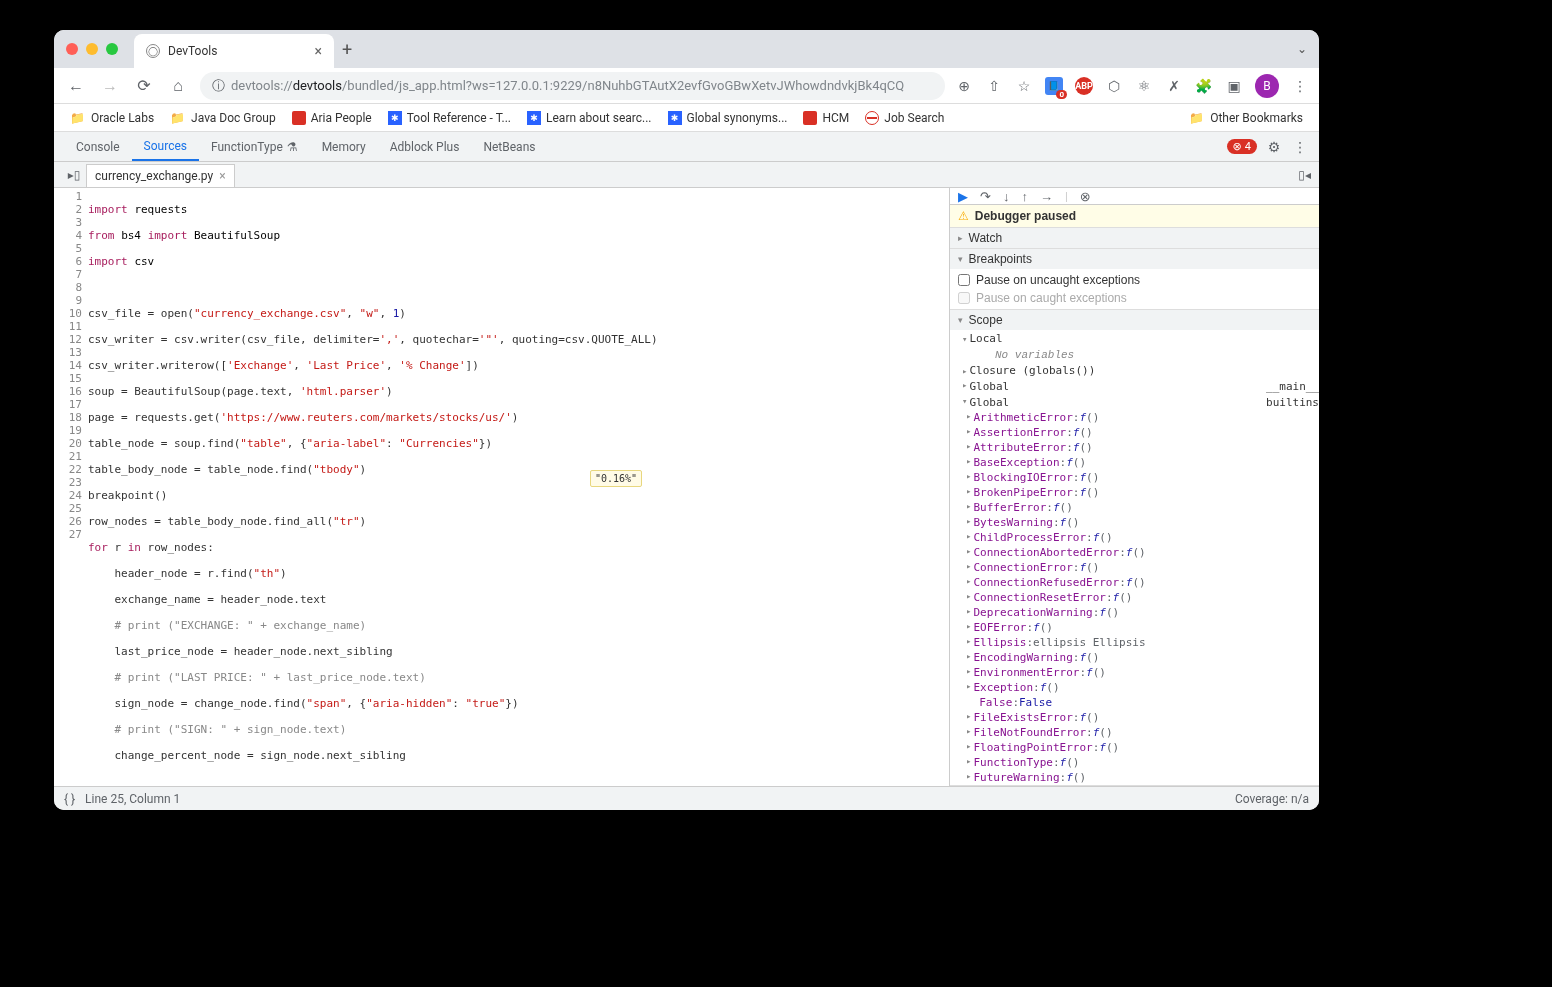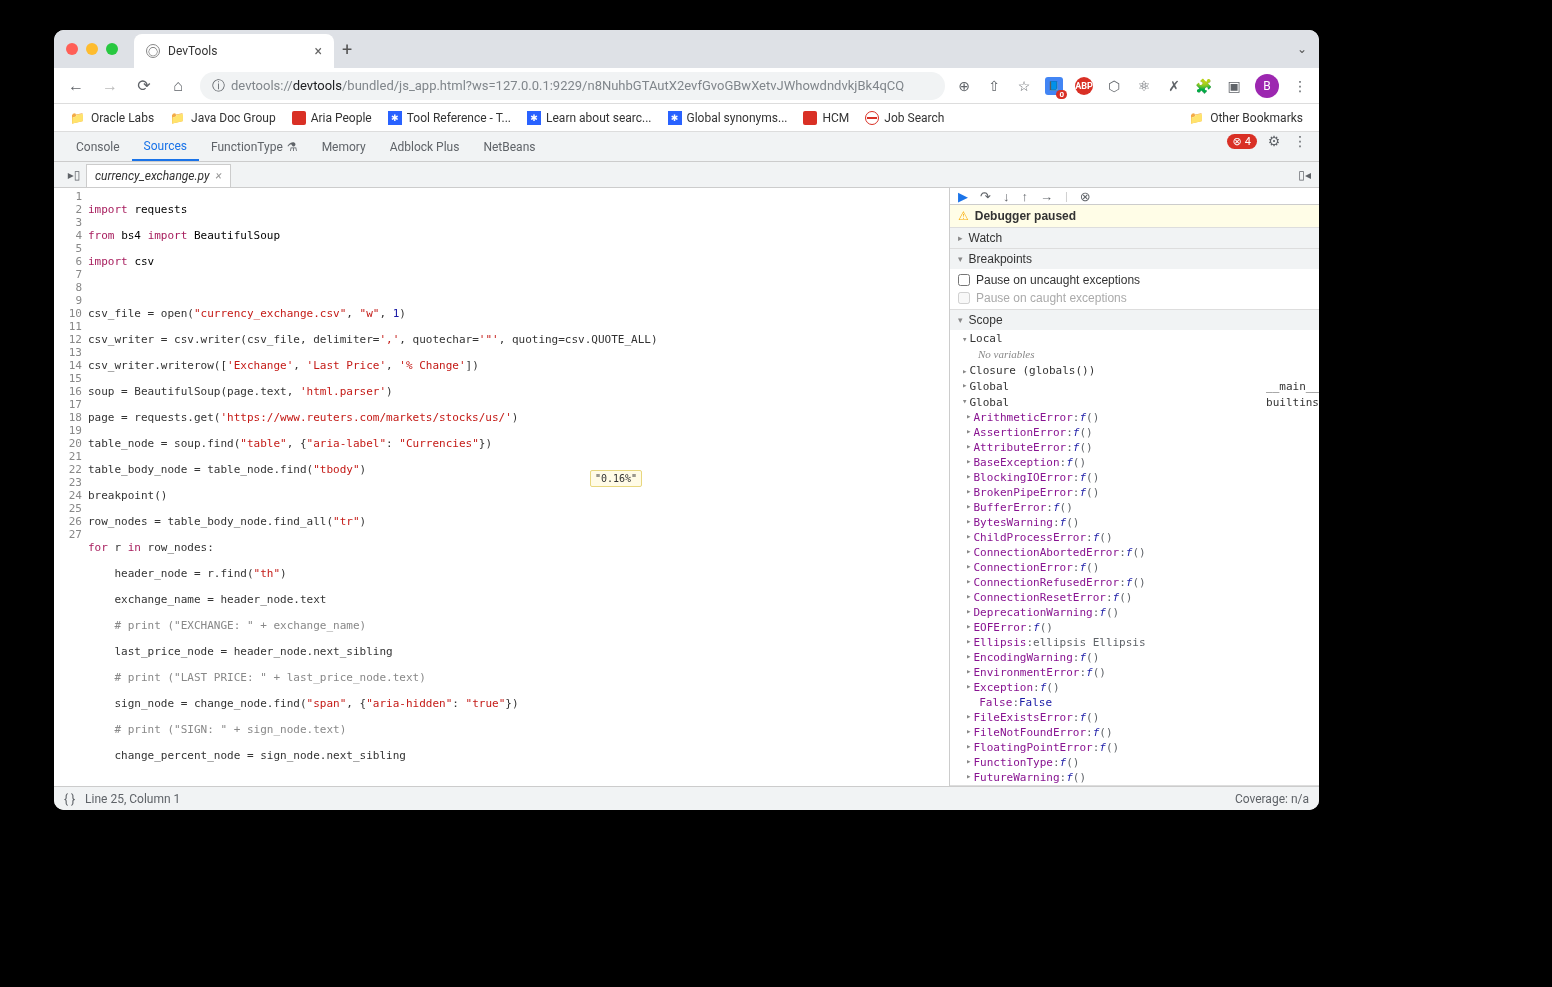--- a/index.html
+++ b/index.html
@@ -32,28 +32,28 @@
 .badge-red { background: #d93025; border-radius: 50%; }
 .avatar { width: 24px; height: 24px; border-radius: 50%; background: #9c27b0; color: #fff; display: flex; align-items: center; justify-content: center; font-size: 12px; }
 .bookmarks { height: 28px; background: #fff; border-bottom: 1px solid #ddd; display: flex; align-items: center; padding: 0 10px; gap: 4px; font-size: 12px; }
 .bm { display: flex; align-items: center; gap: 5px; padding: 3px 6px; cursor: pointer; color: #333; }
 .bm-icon { width: 16px; height: 16px; display: flex; align-items: center; justify-content: center; font-size: 12px; }
 .bm-folder { color: #888; }
 .bm-red { width: 14px; height: 14px; background: #d93025; border-radius: 2px; }
 .bm-blue { width: 14px; height: 14px; background: #2962ff; display: flex; align-items: center; justify-content: center; color: #fff; font-size: 9px; }
 .bm-redstripe { width: 14px; height: 14px; background: #fff; border: 1px solid #d93025; border-radius: 50%; position: relative; }
 .bm-redstripe::after { content: ''; position: absolute; top: 5px; left: 1px; width: 10px; height: 2px; background: #d93025; }
-.devtools-tabs { height: 30px; background: #f1f3f4; border-bottom: 1px solid #ccc; display: flex; align-items: flex-start; padding: 0 10px; font-size: 12px; color: #5f6368; }
+.devtools-tabs { height: 30px; background: #f1f3f4; border-bottom: 1px solid #ccc; display: flex; align-items: center; padding: 0 10px; font-size: 12px; color: #5f6368; }
 .dt-tab { padding: 0 12px; height: 100%; display: flex; align-items: center; cursor: pointer; gap: 4px; }
 .dt-tab.active { color: #1a73e8; border-bottom: 2px solid #1a73e8; }
 .dt-right { margin-left: auto; display: flex; align-items: center; gap: 8px; }
 .err-badge { background: #d93025; color: #fff; border-radius: 8px; padding: 1px 6px; font-size: 11px; display: flex; align-items: center; gap: 3px; }
 .filebar { height: 26px; background: #f1f3f4; border-bottom: 1px solid #ccc; display: flex; align-items: center; padding: 0 8px; font-size: 12px; }
 .show-nav { width: 24px; text-align: center; color: #5f6368; cursor: pointer; }
-.filetab { background: #fff; padding: 4px 8px; border-top: 1px solid #ccc; border-left: 1px solid #ccc; border-right: 1px solid #ccc; display: flex; align-items: center; gap: 6px; margin-bottom: -1px; font-style: italic; }
+.filetab { background: #fff; padding: 4px 8px; border-top: 1px solid #ccc; border-left: 1px solid #ccc; border-right: 1px solid #ccc; display: flex; align-items: center; gap: 6px; margin-bottom: -1px; }
 .filetab-close { color: #999; cursor: pointer; }
 .file-right { margin-left: auto; color: #5f6368; cursor: pointer; }
 .main { flex: 1; display: flex; overflow: hidden; }
 .editor { flex: 1; display: flex; font-family: Menlo, Monaco, monospace; font-size: 11px; line-height: 13px; overflow: hidden; position: relative; }
 .gutter { width: 34px; text-align: right; padding-right: 6px; color: #888; background: #fff; padding-top: 2px; user-select: none; }
 .code { flex: 1; padding-top: 2px; white-space: pre; position: relative; }
 .line { height: 13px; }
 .inline-eval { position: absolute; background: #fffbe6; border: 1px solid #e8d77e; padding: 1px 4px; font-size: 10px; color: #333; border-radius: 2px; }
 .kw { color: #a71d5d; }
 .str { color: #c41a16; }
@@ -67,21 +67,21 @@
 .dbg-paused { background: #fffde7; padding: 4px 8px; border-bottom: 1px solid #ddd; display: flex; align-items: center; gap: 6px; font-family: -apple-system, sans-serif; font-size: 12px; }
 .warn-icon { color: #f9ab00; }
 .section { border-bottom: 1px solid #ddd; }
 .section-hdr { padding: 3px 8px; background: #f1f3f4; cursor: pointer; display: flex; align-items: center; gap: 4px; font-family: -apple-system, sans-serif; font-size: 12px; }
 .section-body { padding: 2px 8px 2px 20px; }
 .chk { display: flex; align-items: center; gap: 6px; padding: 2px 0; font-family: -apple-system, sans-serif; font-size: 12px; }
 .chk input { width: 12px; height: 12px; }
 .chk.dim { color: #aaa; }
 .tri { color: #888; font-size: 9px; margin-right: 2px; }
 .scope-row { padding: 2px 0 1px 12px; }
-.scope-val { color: #888; font-style: italic; font-family: Liberation Serif, serif; }
+.scope-val { color: #888; font-style: italic; font-family: Liberation Mono, monospace; margin-left: 17px; }
 .glob-row { padding: 1px 0 1px 16px; display: flex; }
 .glob-name { color: #881391; }
 .glob-val { color: #5f6368; }
 .glob-f { color: #1a1aa6; font-style: italic; }
 .glob-right { margin-left: auto; color: #333; }
 .statusbar { height: 24px; border-top: 1px solid #ccc; background: #f1f3f4; display: flex; align-items: center; padding: 0 10px; font-size: 12px; color: #5f6368; }
 .statusbar .right { margin-left: auto; }
 </style>
 </head>
 <body>

